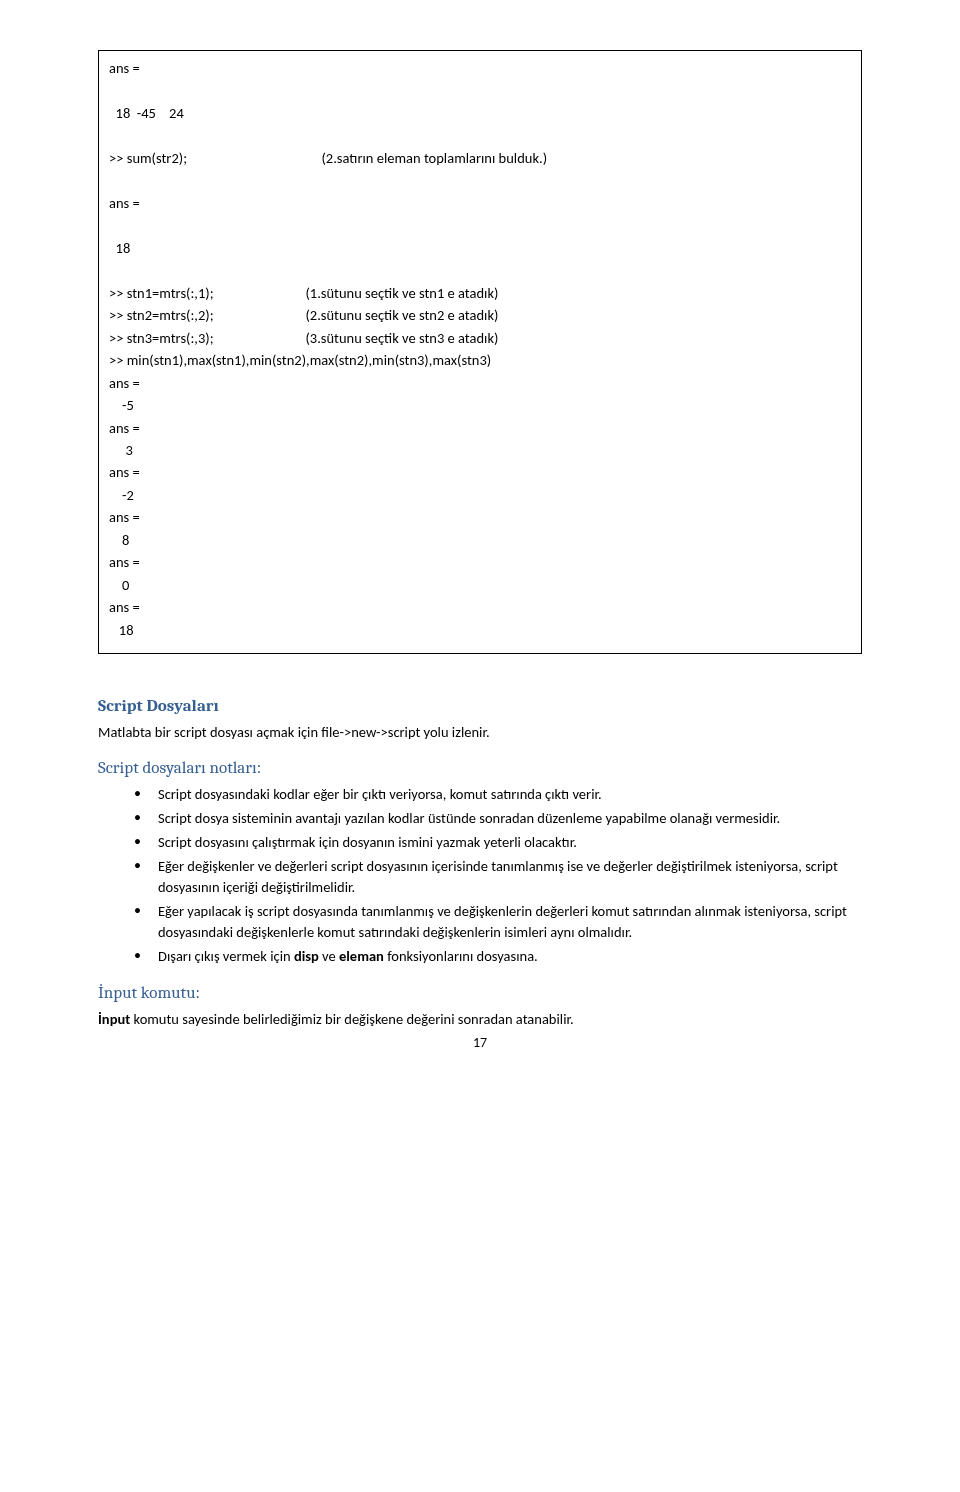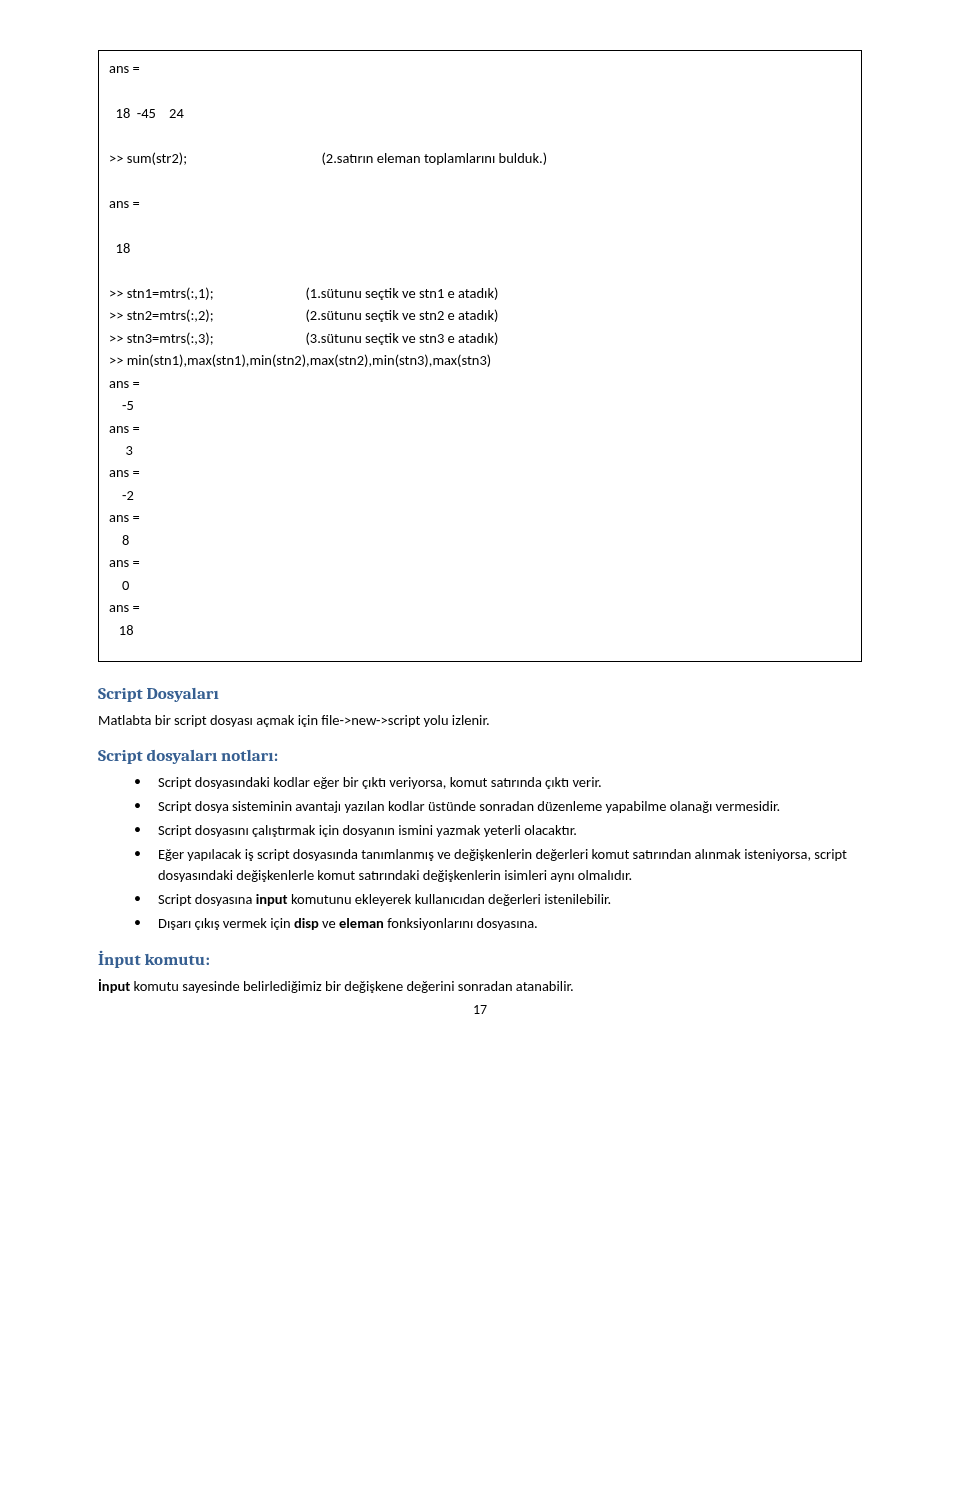--- a/index.html
+++ b/index.html
@@ -7,38 +7,38 @@
     background: #fff;
     font-family: Calibri, "Segoe UI", Arial, sans-serif;
     font-size: 14.5px;
     color: #000;
     width: 960px;
     padding: 50px 98px 30px 98px;
     line-height: 1.4;
   }
   .code-box {
     border: 1px solid #000;
-    padding: 6px 10px 20px 10px;
-    margin-bottom: 20px;
+    padding: 6px 10px 12px 10px;
+    margin-bottom: 40px;
     white-space: pre;
     font-family: Calibri, "Segoe UI", Arial, sans-serif;
     line-height: 1.55;
   }
   h2.title {
     font-family: Cambria, Georgia, serif;
     color: #365f91;
     font-size: 17px;
     font-weight: bold;
     margin-bottom: 4px;
   }
   .subtitle {
     font-family: Cambria, Georgia, serif;
     color: #365f91;
     font-size: 17px;
-    font-weight: bold;
+    font-weight: normal;
     margin-top: 14px;
     margin-bottom: 4px;
   }
   .body-text { margin-bottom: 4px; }
   ul.bullets {
     list-style: none;
     margin: 2px 0 12px 36px;
   }
   ul.bullets li {
     position: relative;
@@ -90,21 +90,21 @@
 <span>   18</span></div>
 
 <h2 class="title">Script Dosyaları</h2>
 <p class="body-text">Matlabta bir script dosyası açmak için file-&gt;new-&gt;script  yolu izlenir.</p>
 
 <div class="subtitle">Script dosyaları notları:</div>
 <ul class="bullets">
   <li>Script dosyasındaki kodlar eğer bir çıktı veriyorsa, komut satırında çıktı verir.</li>
   <li>Script dosya sisteminin avantajı yazılan kodlar üstünde sonradan düzenleme yapabilme olanağı vermesidir.</li>
   <li>Script dosyasını çalıştırmak için dosyanın ismini yazmak yeterli olacaktır.</li>
+  <li>Eğer değişkenler ve değerleri script dosyasının içerisinde tanımlanmış ise ve değerler değiştirilmek isteniyorsa, script dosyasının içeriği değiştirilmelidir.</li>
   <li>Eğer yapılacak iş script dosyasında tanımlanmış ve değişkenlerin değerleri komut satırından alınmak isteniyorsa, script dosyasındaki değişkenlerle komut satırındaki değişkenlerin isimleri aynı olmalıdır.</li>
-  <li><span>Script dosyasına </span><strong>input</strong><span> komutunu ekleyerek kullanıcıdan değerleri istenilebilir.</span></li>
   <li><span>Dışarı çıkış vermek için </span><strong>disp</strong><span> ve </span><strong>eleman</strong><span> fonksiyonlarını dosyasına.</span></li>
 </ul>
 
 <div class="subtitle">İnput komutu:</div>
 <p class="body-text"><strong>İnput</strong><span>  komutu sayesinde belirlediğimiz  bir değişkene değerini sonradan atanabilir.</span></p>
 
 <div class="page-num">17</div>
 
 </body></html>

